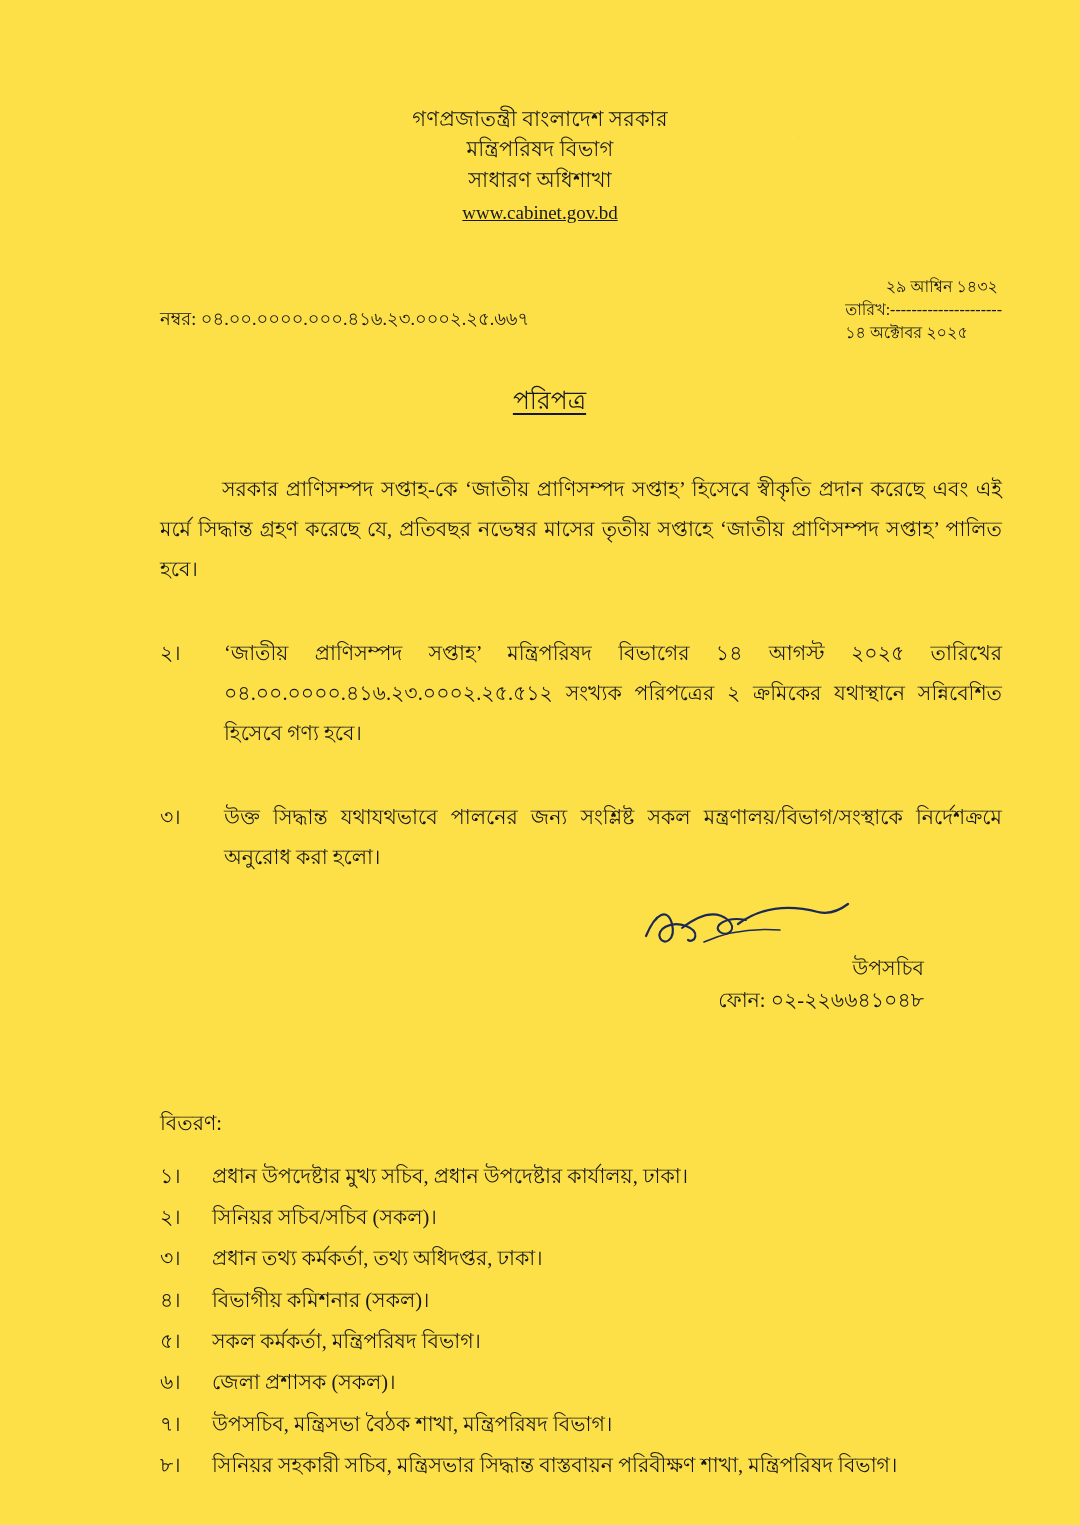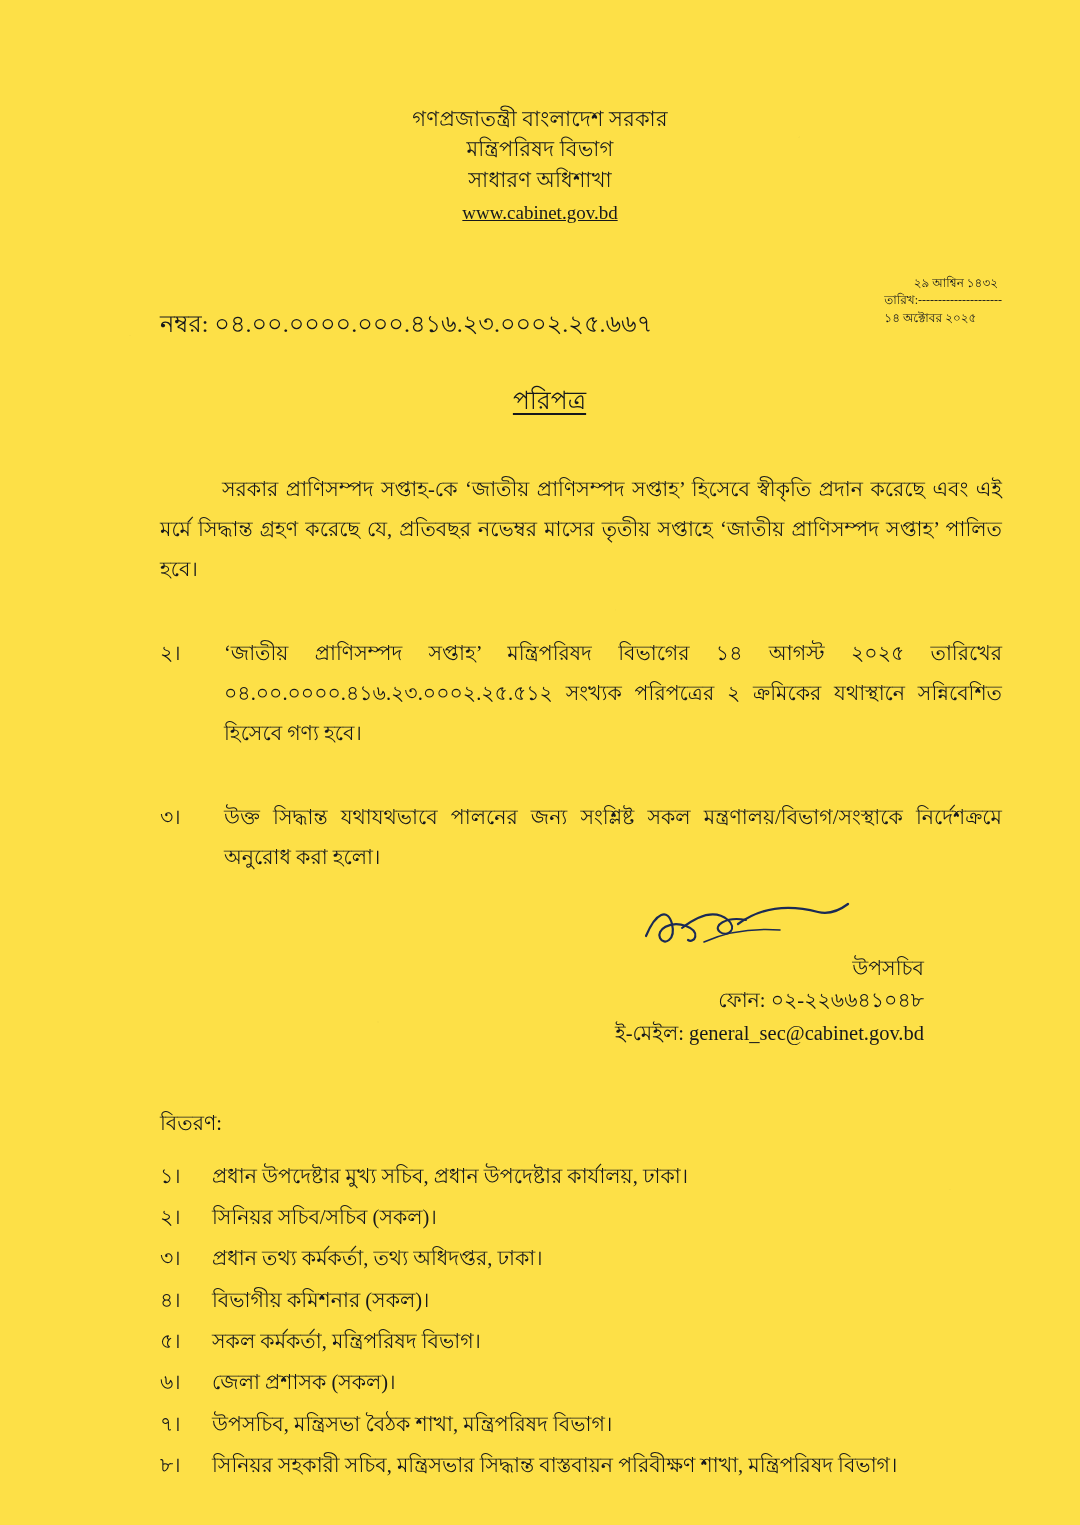--- a/index.html
+++ b/index.html
@@ -62,29 +62,29 @@
   
   .ref-row {
     position: relative;
     margin-top: 48px;
     height: 78px;
   }
   .memo-number {
     position: absolute;
     left: 160px;
     top: 30px;
-    font-size: 24px;
+    font-size: 18px;
     white-space: nowrap;
   }
   .date-block {
     position: absolute;
     right: 78px;
     top: 0;
     text-align: left;
-    font-size: 12px;
+    font-size: 16px;
     line-height: 1.45;
   }
   .date-block .bangla-date {
     display: block;
     text-align: right;
     padding-right: 4px;
   }
   .date-block .date-label-row {
     display: block;
     white-space: nowrap;
@@ -237,21 +237,20 @@
           <svg width="210" height="58" viewBox="0 0 210 58" fill="none" xmlns="http://www.w3.org/2000/svg">
             <path d="M4 38 C14 14, 26 10, 30 26 C34 42, 22 48, 18 40 C14 32, 28 22, 44 28 C60 34, 52 46, 46 42" stroke="#1b2a55" stroke-width="2.2" stroke-linecap="round" fill="none"></path>
             <path d="M40 30 C58 16, 74 12, 86 22 C96 30, 86 40, 78 34 C70 28, 84 18, 104 22" stroke="#1b2a55" stroke-width="2" stroke-linecap="round" fill="none"></path>
             <path d="M96 26 C118 10, 146 6, 176 14 C188 17, 198 12, 206 6" stroke="#1b2a55" stroke-width="2.2" stroke-linecap="round" fill="none"></path>
             <path d="M62 44 C84 34, 110 30, 138 32" stroke="#1b2a55" stroke-width="1.6" stroke-linecap="round" fill="none"></path>
           </svg>
         </div>
         <div class="sign-lines">
           <div>উপসচিব</div>
           <div>ফোন: ০২-২২৬৬৪১০৪৮</div>
-          <div>ই-মেইল: general_sec@cabinet.gov.bd</div>
         </div>
       </div>
 
     </div>
 
     <div class="dist-heading">বিতরণ:</div>
     <div class="dist-list">
       <div class="dist-item">
         <div class="dist-num">১।</div>
         <div class="dist-text">প্রধান উপদেষ্টার মুখ্য সচিব, প্রধান উপদেষ্টার কার্যালয়, ঢাকা।</div>

